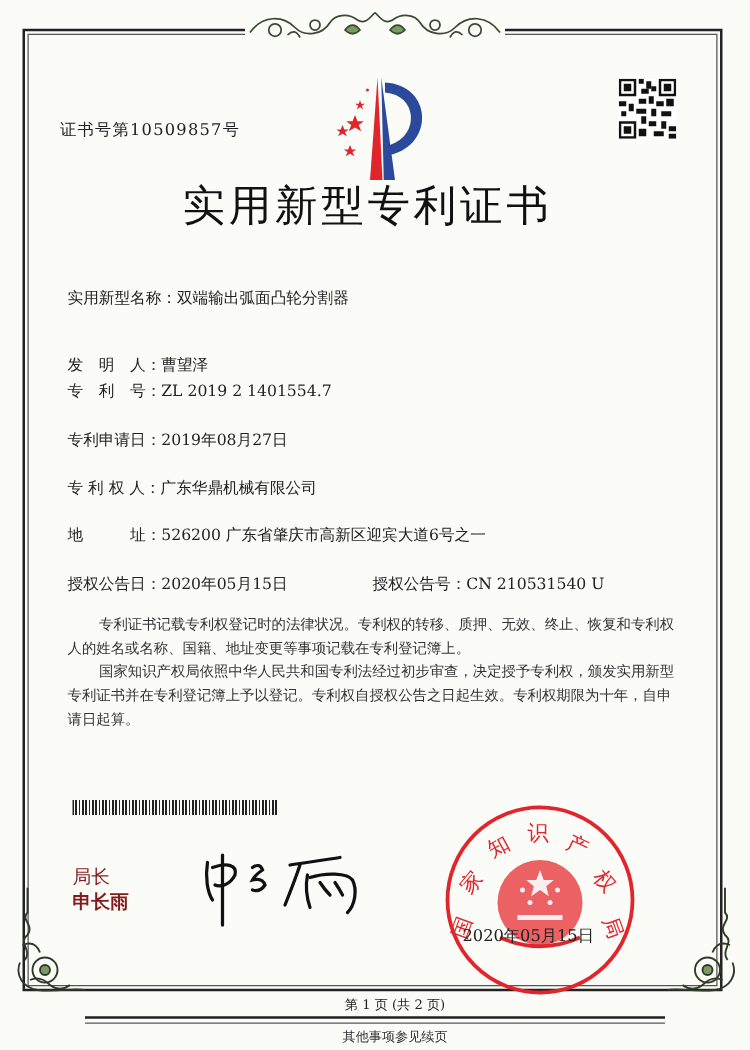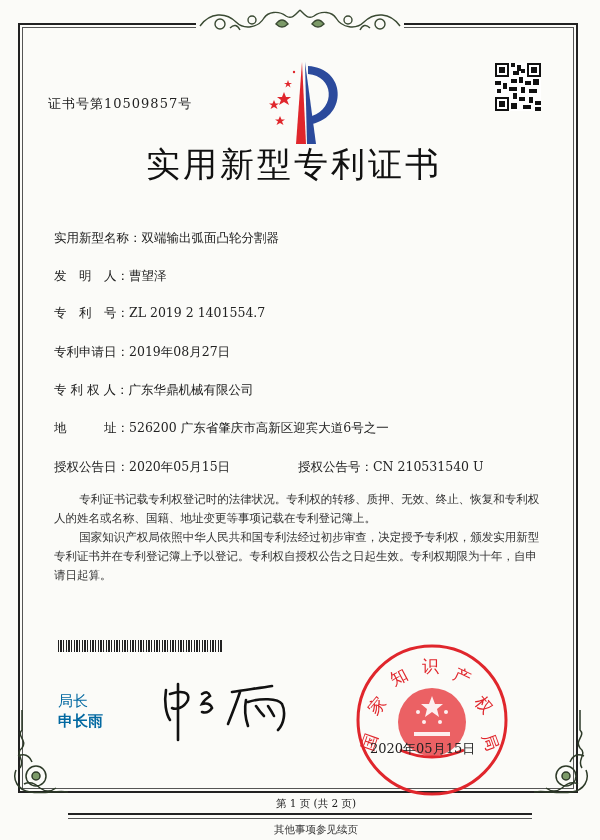--- a/index.html
+++ b/index.html
@@ -44,21 +44,21 @@
     font-size: 11.5px; line-height: 19px; font-family: "DejaVu Sans", "Liberation Sans", sans-serif;
     color: #333;
   }
   .body-text p { margin: 0; text-indent: 2.2em; }
   .barcode {
     position: absolute; left: 58px; top: 640px; width: 165px; height: 12px;
     background: repeating-linear-gradient(90deg, #222 0 1px, transparent 1px 2px, #222 2px 4px, transparent 4px 5px, #222 5px 6px, transparent 6px 8px);
   }
   .director-title, .director-name {
     position: absolute; left: 58px; font-size: 15px;
-    font-family: "DejaVu Sans", "Liberation Sans", sans-serif; color: #0369a1;
+    font-family: "DejaVu Sans", "Liberation Sans", sans-serif; color: #7f1d1d;
   }
   .director-title { top: 692px; }
   .director-name { top: 712px; font-weight: bold; }
   .signature { position: absolute; left: 160px; top: 680px; width: 140px; height: 62px; }
   .seal { position: absolute; left: 352px; top: 640px; width: 160px; height: 160px; }
   .seal-date {
     position: absolute; left: 370px; top: 740px; font-size: 13px; color: #222; white-space: nowrap;
   }
   .page-no {
     position: absolute; left: 16px; width: 600px; top: 797px; text-align: center; font-size: 10.5px;
@@ -162,21 +162,21 @@
       <rect x="14" y="21" width="4" height="2"></rect>
       <rect x="20" y="22" width="3" height="2"></rect>
   </g>
 </svg>
 
 <div class="title">实用新型专利证书</div>
 
 <div class="field" style="top:230px">
   <span class="lbl">实用新型名称：</span><span class="val">双端输出弧面凸轮分割器</span>
 </div>
-<div class="field" style="top:268px">
+<div class="field" style="top:284px">
   <span class="lbl">发　明　人：</span><span class="val">曹望泽</span>
 </div>
 <div class="field" style="top:305px">
   <span class="lbl">专　利　号：</span><span class="val">ZL 2019 2 1401554.7</span>
 </div>
 <div class="field" style="top:344px">
   <span class="lbl">专利申请日：</span><span class="val">2019年08月27日</span>
 </div>
 <div class="field" style="top:382px">
   <span class="lbl">专 利 权 人：</span><span class="val">广东华鼎机械有限公司</span>

